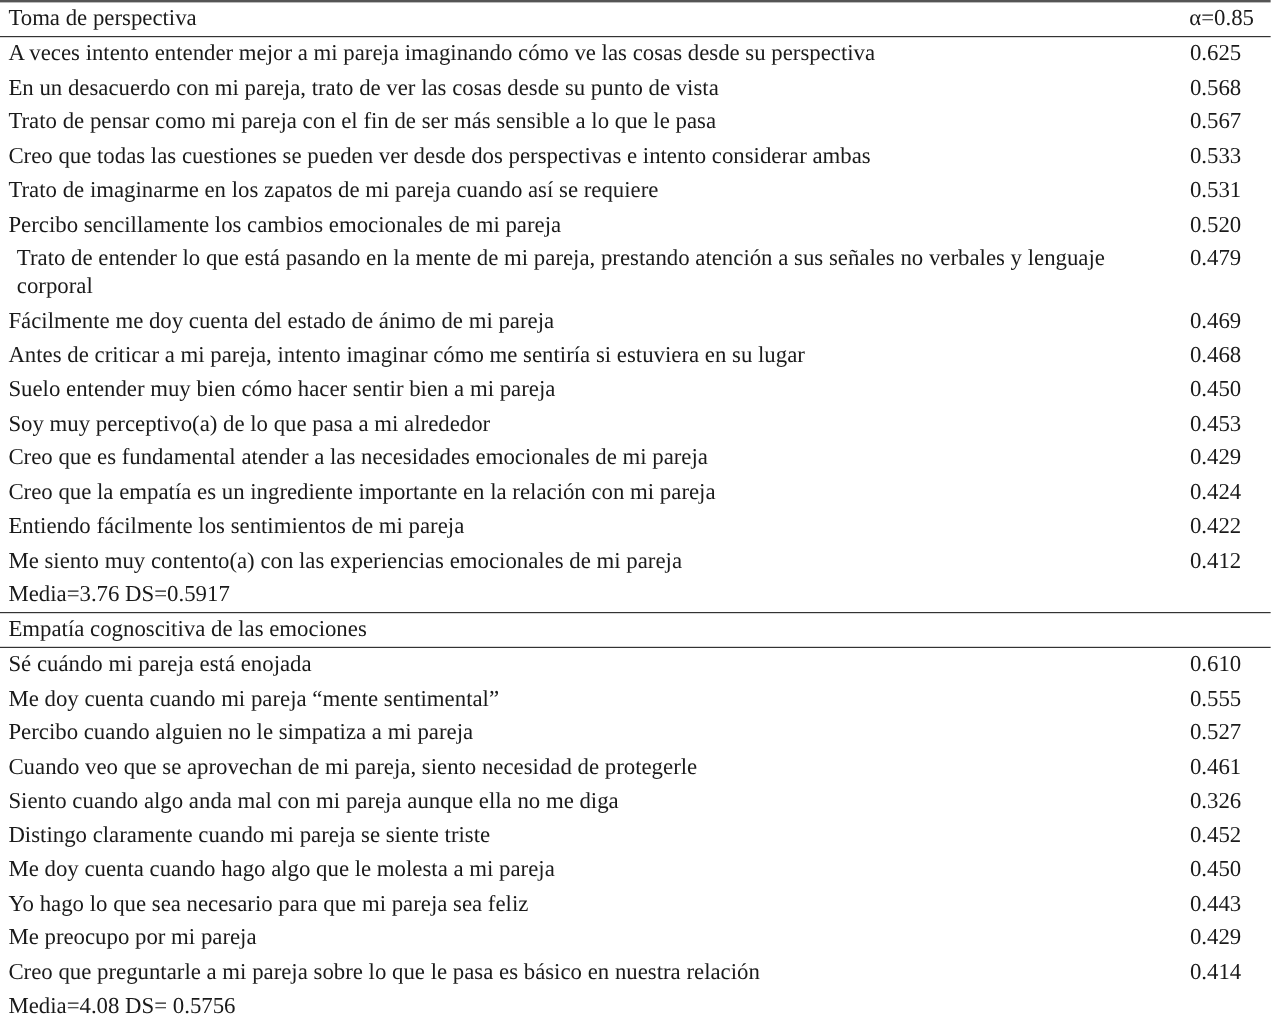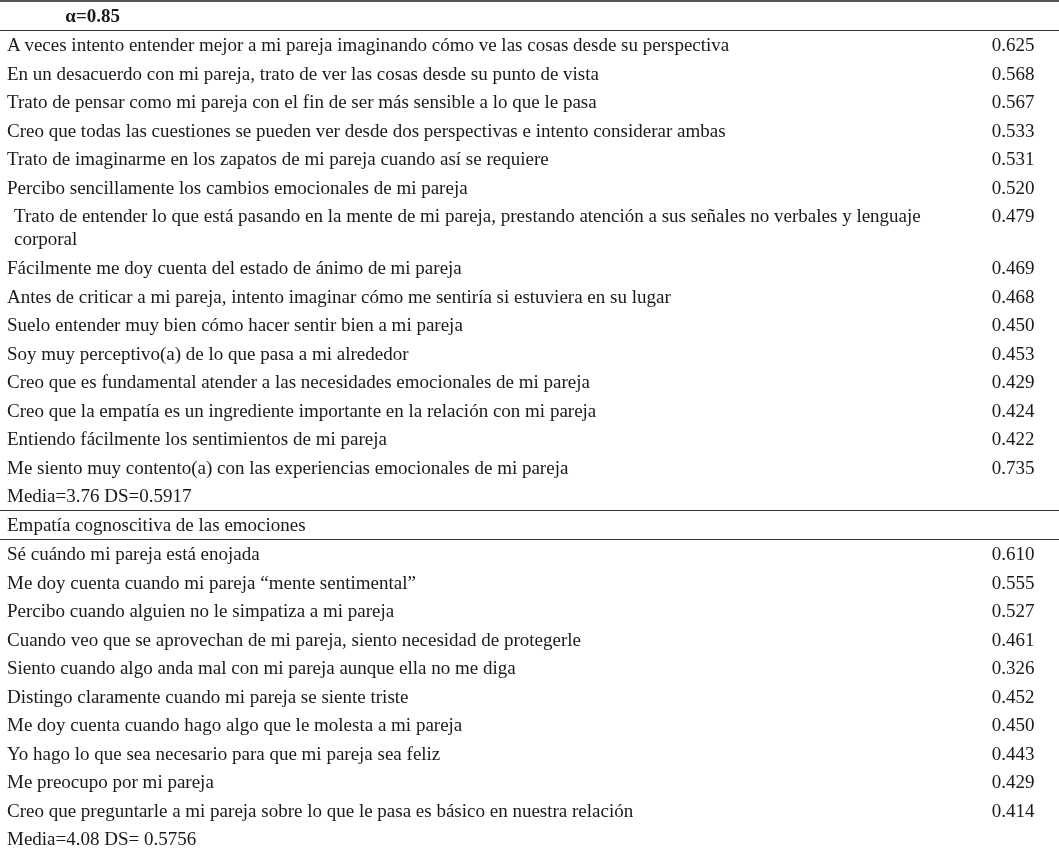--- a/index.html
+++ b/index.html
@@ -12,31 +12,32 @@
     .tbl { position: relative; width: 1059px; }
     .rule-top { height: 0; border-top: 2px solid #555; margin-top: 0px; }
     .rule { height: 0; border-top: 1.5px solid #333; }
     .row {
       display: flex; align-items: flex-start;
       line-height: 28.5px;
     }
     .row .label { flex: 1; padding-left: 7px; padding-right: 20px; }
     .row .val { width: 92px; text-align: center; padding-right: 0; }
     .row.header { line-height: 28px; }
-    .row.header .val { width: 120px; text-align: right; padding-right: 14px; font-weight: bold; }
+    .row.header .val { width: 120px; text-align: right; padding-right: 14px; font-weight: normal; }
     .row.two-line .label { line-height: 23px; padding-top: 2px; padding-bottom: 4px; padding-left: 14px; }
     .row.stat .label { line-height: 28px; }
   </style>
 </head>
 <body>
 
 <div class="tbl">
   <div class="rule-top"></div>
 
   <div class="row header">
+    <span class="label">Toma de perspectiva</span>
     <span class="val">α=0.85</span>
   </div>
   <div class="rule"></div>
 
   <div class="row">
     <span class="label">A veces intento entender mejor a mi pareja imaginando cómo ve las cosas desde su perspectiva</span>
     <span class="val">0.625</span>
   </div>
   <div class="row">
     <span class="label">En un desacuerdo con mi pareja, trato de ver las cosas desde su punto de vista</span>
@@ -85,21 +86,21 @@
   <div class="row">
     <span class="label">Creo que la empatía es un ingrediente importante en la relación con mi pareja</span>
     <span class="val">0.424</span>
   </div>
   <div class="row">
     <span class="label">Entiendo fácilmente los sentimientos de mi pareja</span>
     <span class="val">0.422</span>
   </div>
   <div class="row">
     <span class="label">Me siento muy contento(a) con las experiencias emocionales de mi pareja</span>
-    <span class="val">0.735</span>
+    <span class="val">0.412</span>
   </div>
   <div class="row stat">
     <span class="label">Media=3.76 DS=0.5917</span>
   </div>
   <div class="rule"></div>
 
   <div class="row header">
     <span class="label">Empatía cognoscitiva de las emociones</span>
   </div>
   <div class="rule"></div>

